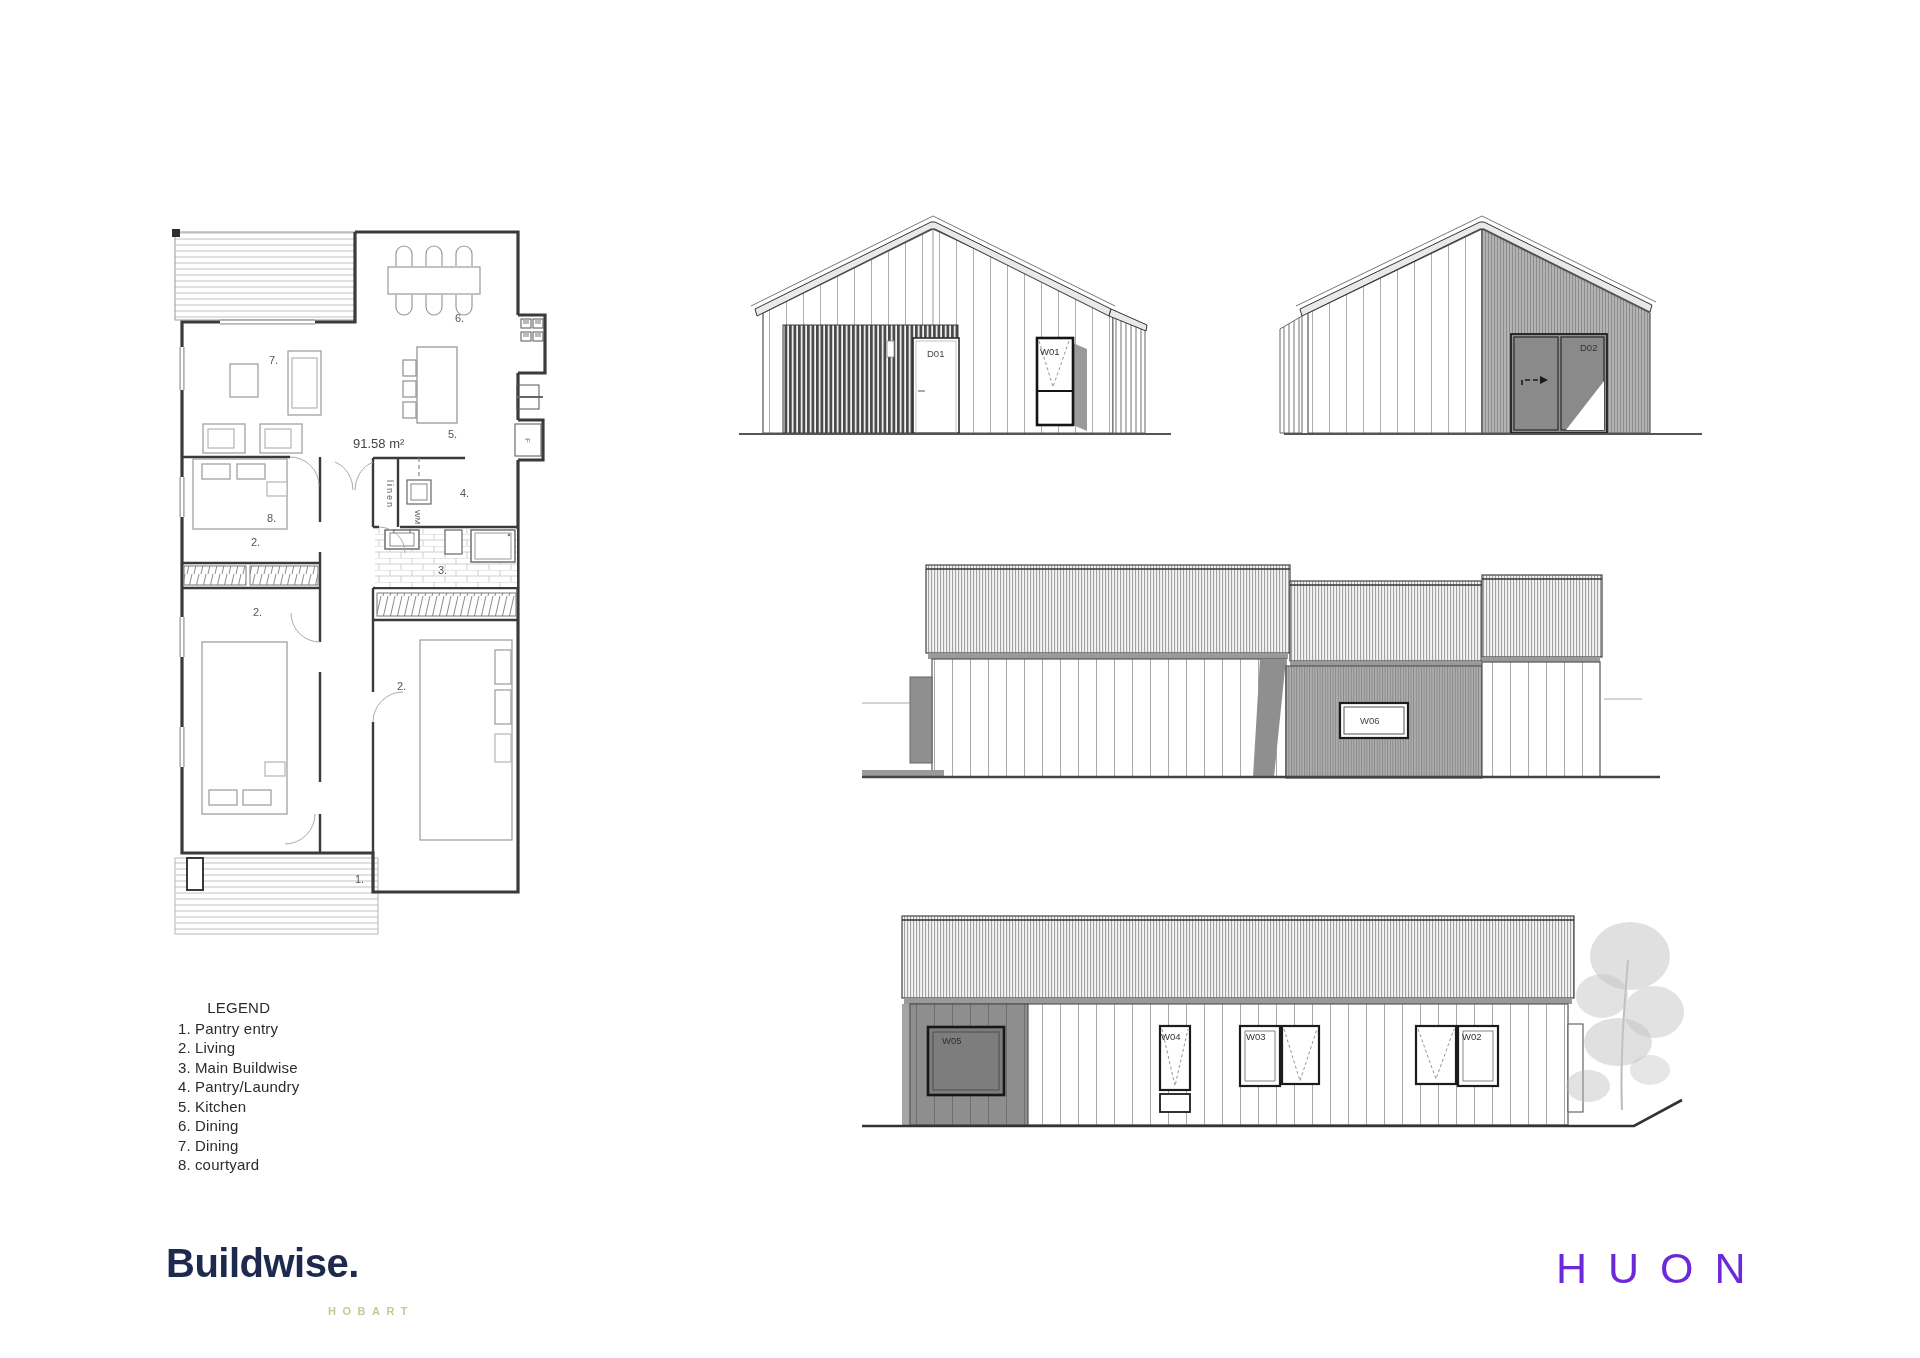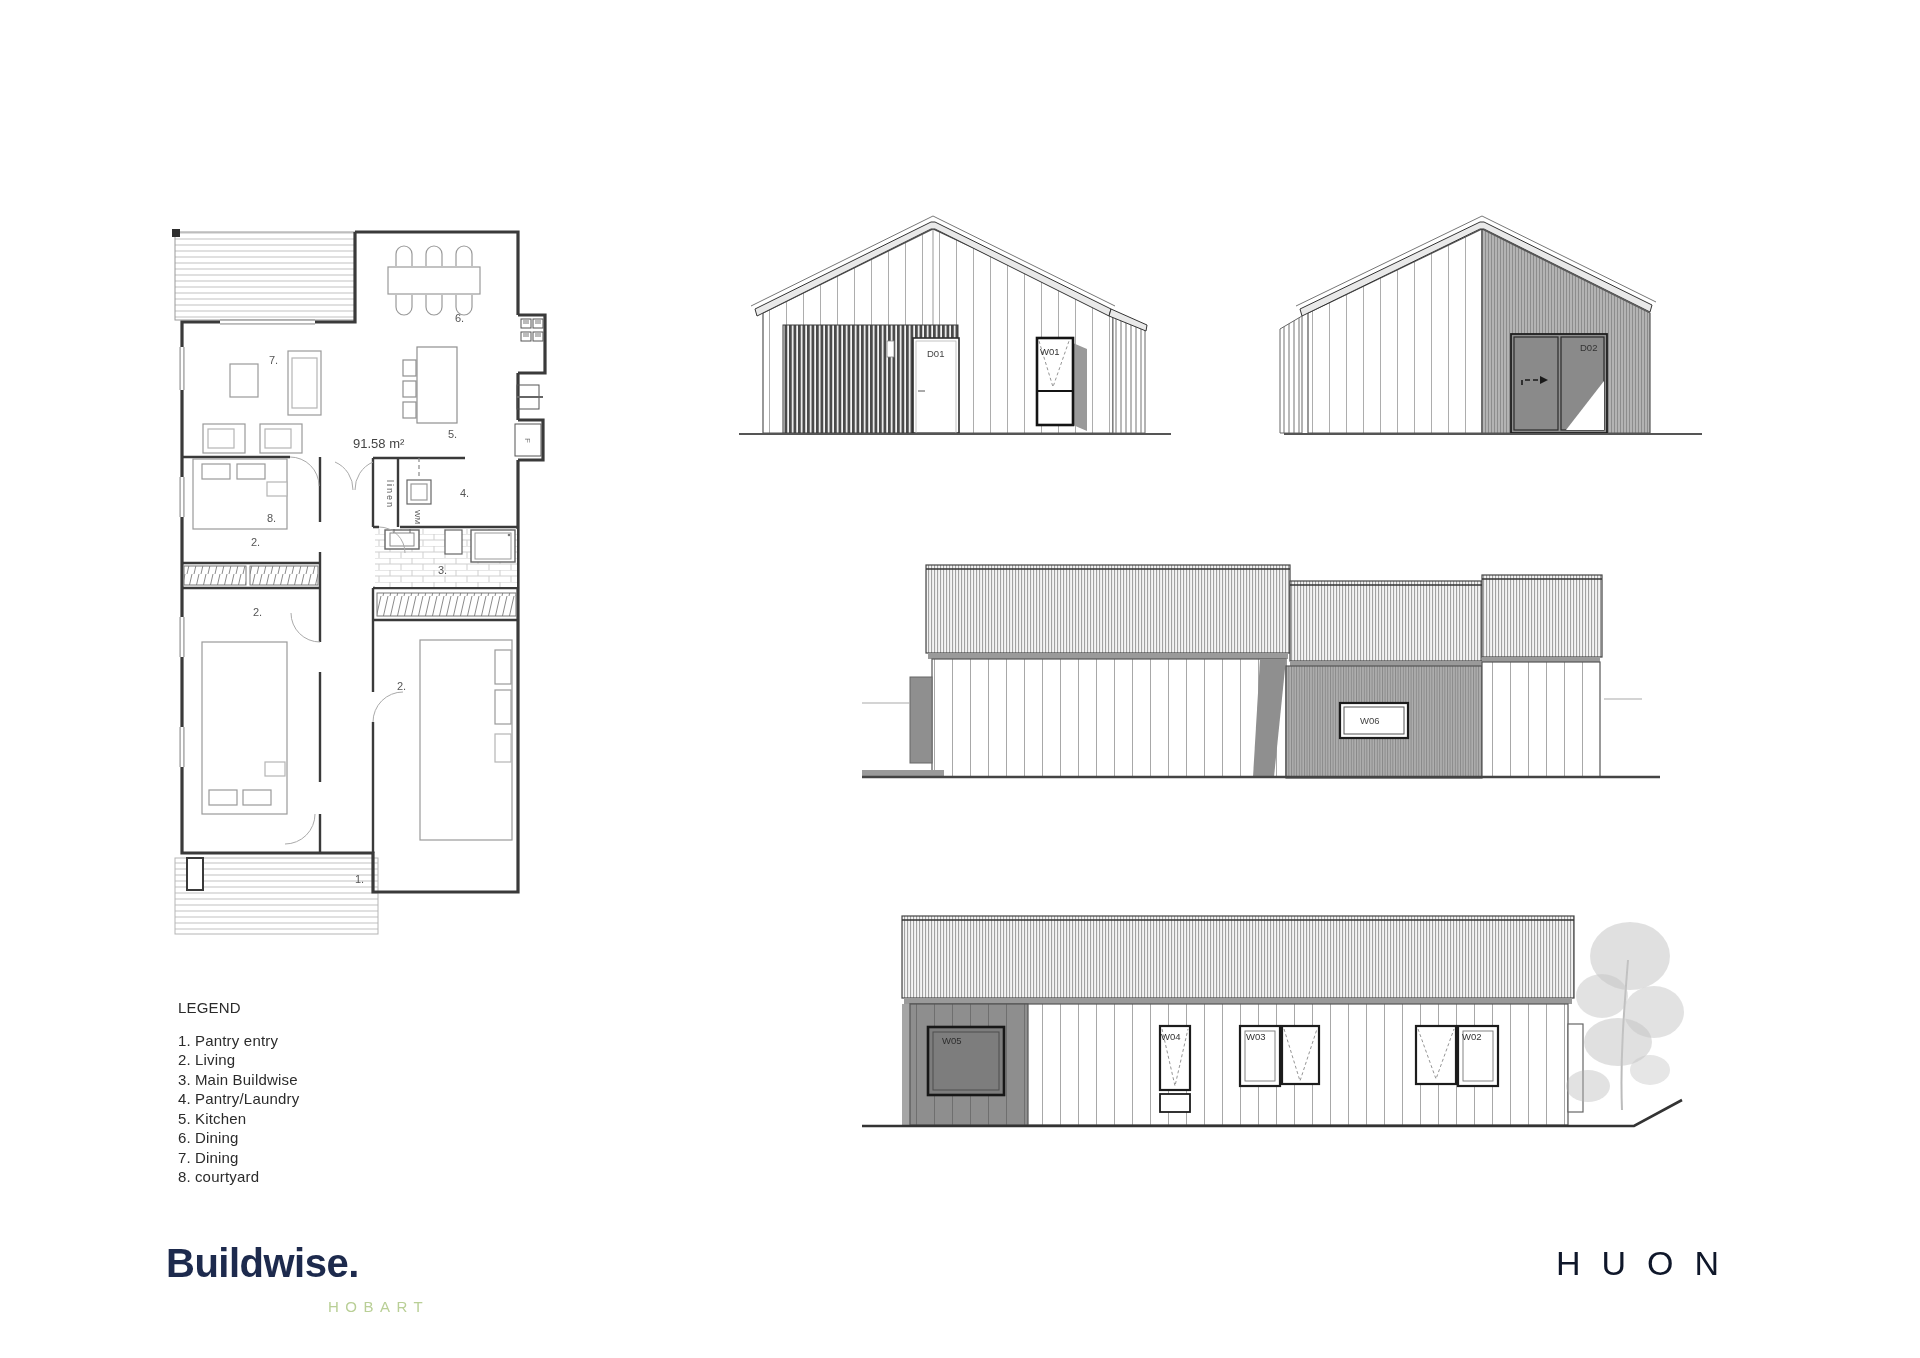--- a/index.html
+++ b/index.html
@@ -1,29 +1,29 @@
 <!DOCTYPE html>
 <html><head>
 <meta charset="utf-8">
 <style>
   html,body{margin:0;padding:0;background:#ffffff;}
   body{width:1920px;height:1358px;position:relative;overflow:hidden;
        font-family:"Liberation Sans",sans-serif;color:#222;}
   .abs{position:absolute;}
   
   #legend{left:178px;top:998px;font-size:15px;line-height:19.5px;color:#2b2b2b;letter-spacing:0.2px;}
-  #legend .lg-title{margin-bottom:13px;}
+  #legend .lg-title{margin-bottom:1px;text-align:center;}
   #legend .lg-row span{display:inline;}
   #legend .lg-num{margin-right:4px;}
   
   #brand{left:166px;top:1238px;}
   #brand .wordmark{font-size:40px;font-weight:600;letter-spacing:-0.5px;line-height:50px;}
-  #brand .sub{font-size:15px;font-weight:400;letter-spacing:6.5px;margin-left:162px;margin-top:10px;}
+  #brand .sub{font-size:11px;font-weight:700;letter-spacing:6.5px;margin-left:162px;margin-top:17px;}
   
-  #sheet-title{left:1556px;top:1244px;font-size:34px;font-weight:400;letter-spacing:21px;color:#0f172a;}
+  #sheet-title{left:1556px;top:1244px;font-size:43px;font-weight:400;letter-spacing:21px;color:#6d28d9;}
   svg text{font-family:"Liberation Sans",sans-serif;}
 </style>
 </head>
 <body>
 
 <svg class="abs" style="left:165px;top:222px;" width="390" height="715" viewBox="0 0 390 715">
   <defs>
     <pattern id="deck" width="8" height="6" patternUnits="userSpaceOnUse">
       <rect width="8" height="6" fill="#ffffff"></rect>
       <line x1="0" y1="5" x2="8" y2="5" stroke="#c2c2c2" stroke-width="1"></line>

